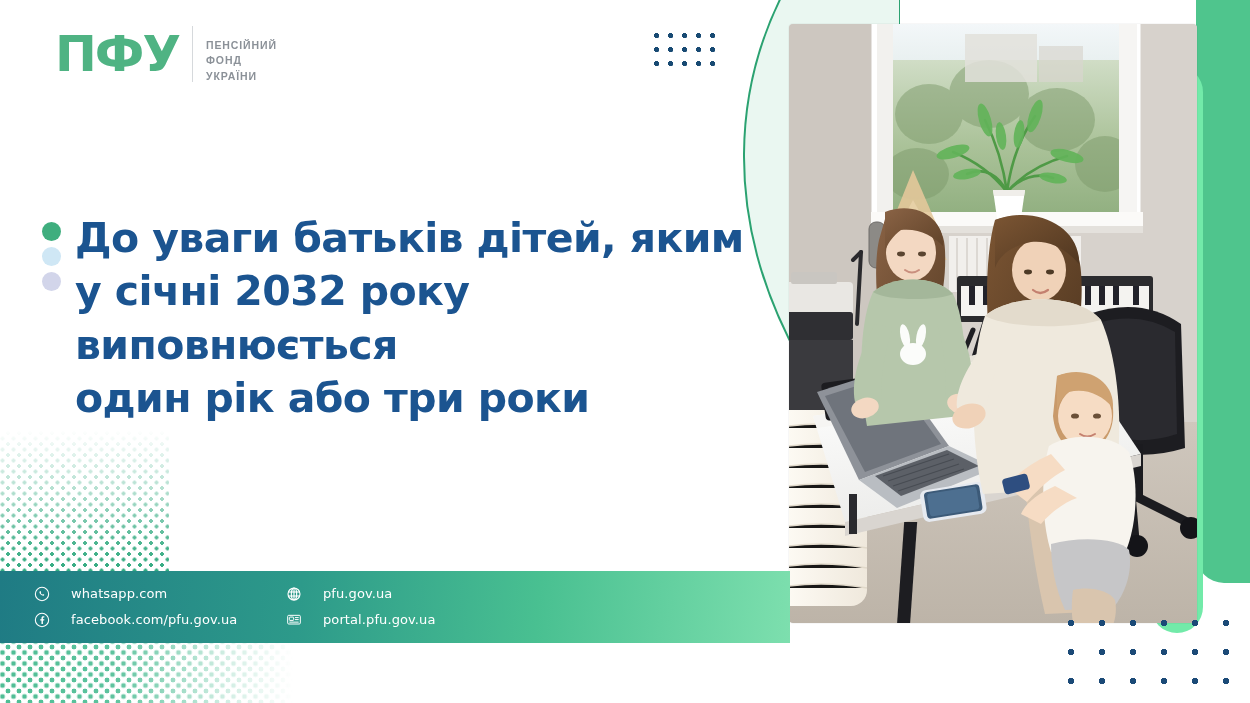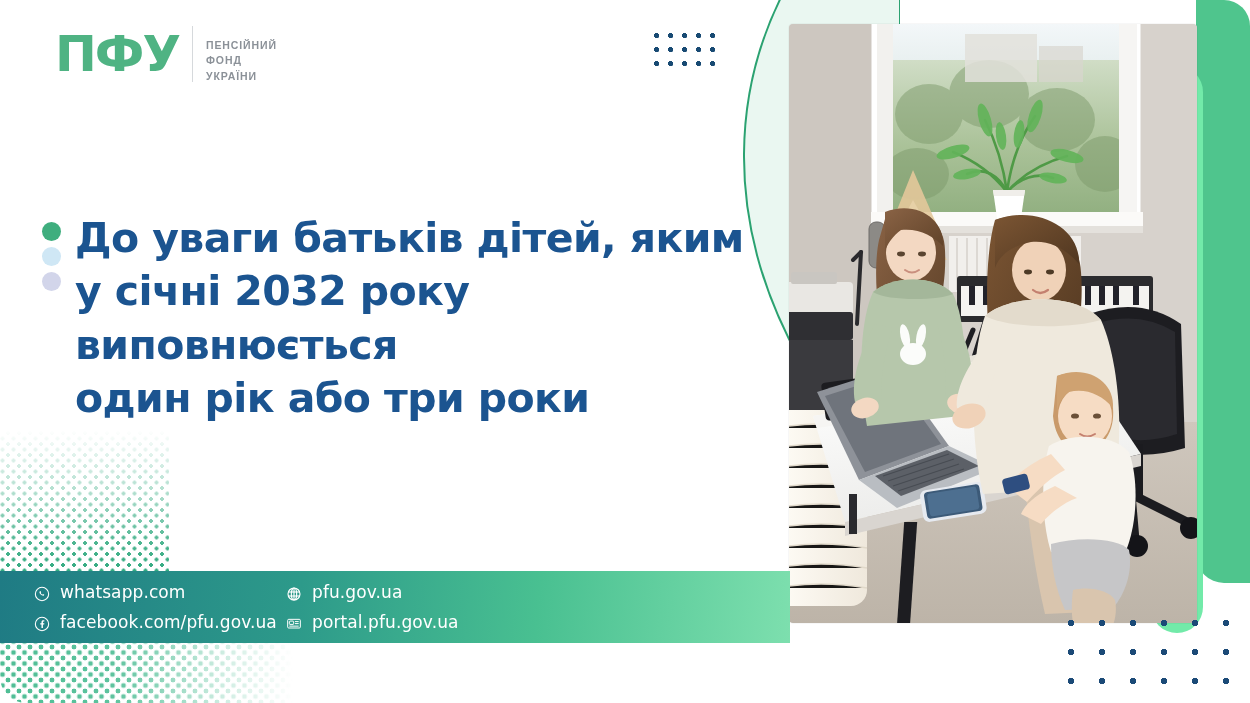--- a/index.html
+++ b/index.html
@@ -7,21 +7,20 @@
     width: 1250px; height: 703px;
     background: #ffffff;
     font-family: "Liberation Sans", sans-serif;
     overflow: hidden;
   }
   #poster {
     position: relative;
     width: 1250px; height: 703px;
     background: #ffffff;
     overflow: hidden;
-    border-radius: 26px;
   }
 
   
   .green-panel-back {
     position: absolute;
     left: 1196px; top: 0px;
     width: 120px; height: 583px;
     background: #4fc58d;
     border-radius: 0 0 28px 28px;
     z-index: 1;
@@ -192,24 +191,24 @@
     display: flex;
     flex-direction: column;
     justify-content: center;
     gap: 10px;
   }
   .footer-col.c1 { width: 252px; }
   .footer-col.c2 { width: 200px; }
   .footer-col.c3 { width: 200px; }
   .footer-link {
     display: flex;
-    align-items: flex-end;
-    gap: 10px;
+    align-items: flex-start;
+    gap: 21px;
     color: #ffffff;
-    font-size: 17px;
+    font-size: 13px;
     font-family: "DejaVu Sans", sans-serif;
     letter-spacing: .1px;
     text-decoration: none;
     white-space: nowrap;
   }
   .footer-link .ic {
     width: 16px; height: 16px;
     flex: 0 0 16px;
     display: inline-flex;
     align-items: center;

